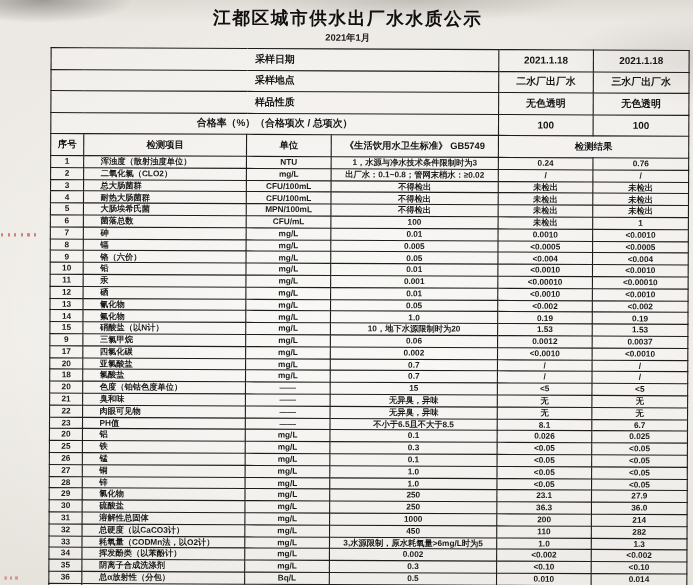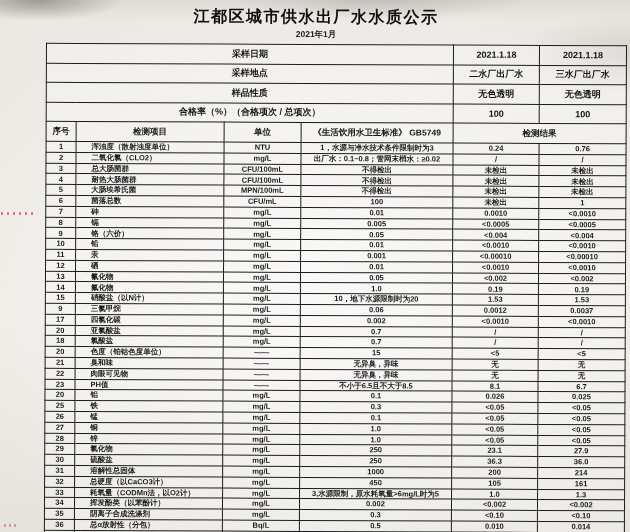--- a/index.html
+++ b/index.html
@@ -344,22 +344,22 @@
           <td>mg/L</td>
           <td>1000</td>
           <td>200</td>
           <td>214</td>
         </tr>
         <tr>
           <td>32</td>
           <td class="left">总硬度（以CaCO3计）</td>
           <td>mg/L</td>
           <td>450</td>
-          <td>105</td>
-          <td>161</td>
+          <td>110</td>
+          <td>282</td>
         </tr>
         <tr>
           <td>33</td>
           <td class="left">耗氧量（CODMn法，以O2计）</td>
           <td>mg/L</td>
           <td>3,水源限制，原水耗氧量&gt;6mg/L时为5</td>
           <td>1.0</td>
           <td>1.3</td>
         </tr>
         <tr>

